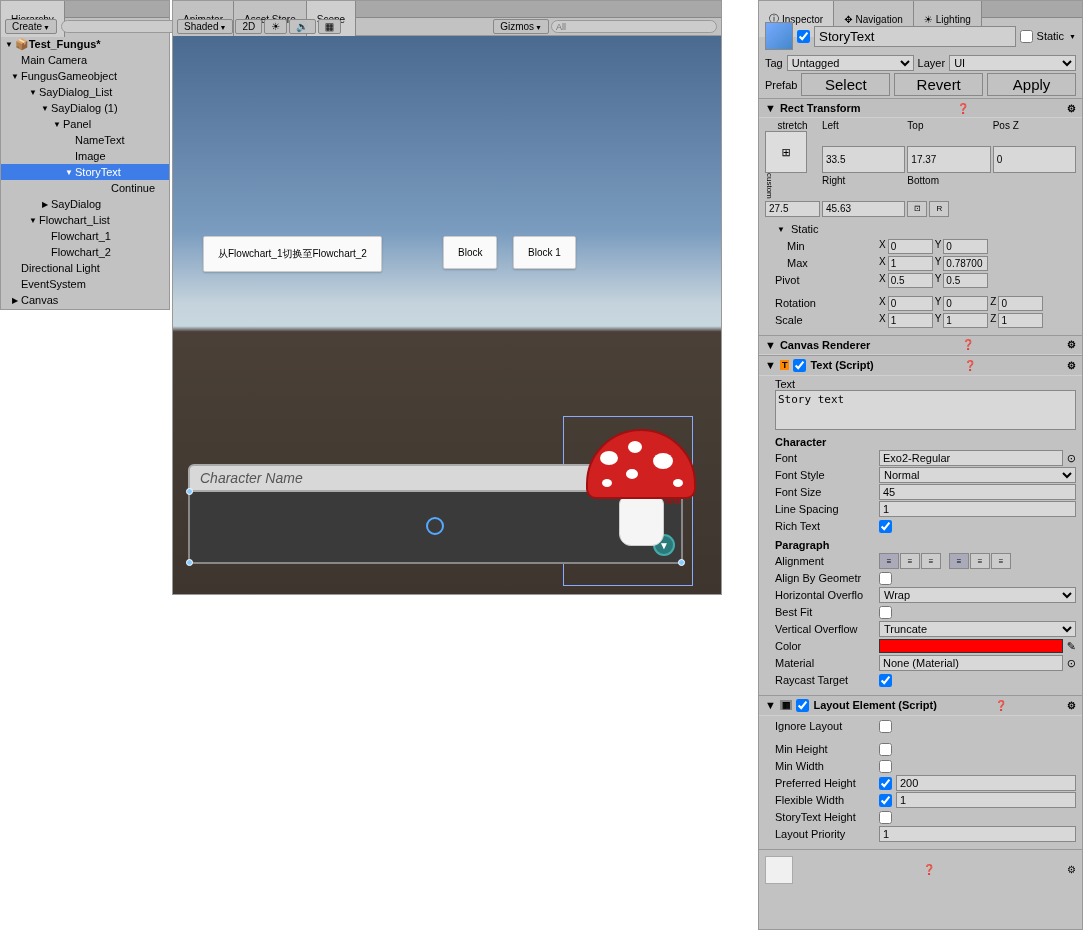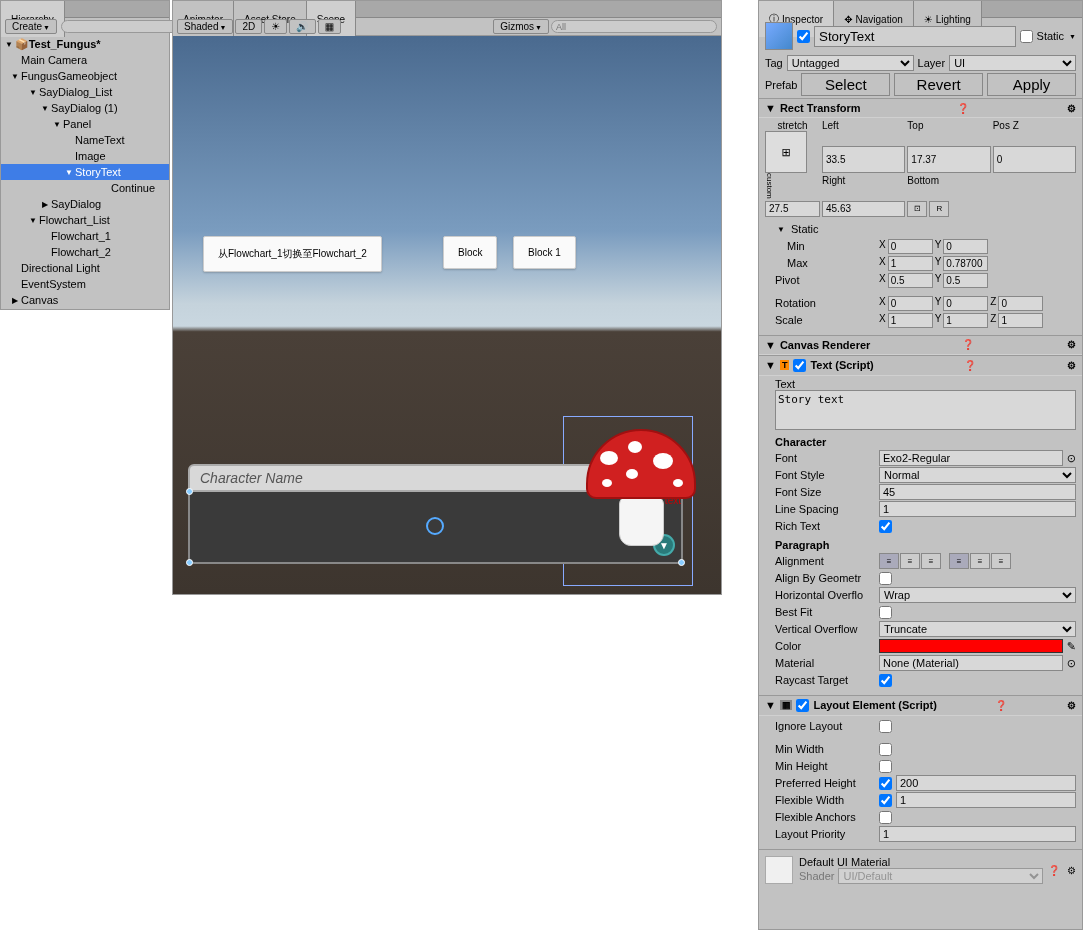--- a/index.html
+++ b/index.html
@@ -419,54 +419,47 @@
         <span class="gear">❓</span>
         <span class="gear">⚙</span>
       </div>
     <div class="comp-body">
       <div class="prop-row">
           <span class="prop-label">Ignore Layout</span>
           <input type="checkbox" class="chk" style="">
         </div>
       <div style="height:6px"></div>
       <div class="prop-row">
+          <span class="prop-label">Min Height</span>
+          <input type="checkbox" class="chk" style="">
+        </div>
+      <div class="prop-row">
           <span class="prop-label">Min Width</span>
-          <input type="checkbox" class="chk" style="">
-        </div>
-      <div class="prop-row">
-          <span class="prop-label">Min Height</span>
           <input type="checkbox" class="chk" style="">
         </div>
       <div class="prop-row">
           <span class="prop-label">Preferred Height</span>
           <input type="checkbox" class="chk" checked="" style="">
           <input class="prop-input" value="200" style="">
         </div>
       <div class="prop-row">
           <span class="prop-label">Flexible Width</span>
           <input type="checkbox" class="chk" checked="" style="">
           <input class="prop-input" value="1" style="">
         </div>
       <div class="prop-row">
-          <span class="prop-label">Flexible Anchors</span>
+          <span class="prop-label">StoryText Height</span>
           <input type="checkbox" class="chk" style="">
         </div>
       <div class="prop-row">
           <span class="prop-label">Layout Priority</span>
           <input class="prop-input" value="1" style="">
         </div>
     </div>
 
     <div class="material-row">
       <div class="mat-ball"></div>
-      <div style="flex:1">
-        <div>Default UI Material</div>
-        <div class="prop-row">
-            <span style="color:#777">Shader</span>
-            <select class="prop-sel" disabled=""><option>UI/Default</option></select>
-          </div>
-      </div>
       <span class="gear">❓</span>
         <span class="gear">⚙</span>
     </div>
 
   </div>
 </div>
 
 </body></html>

